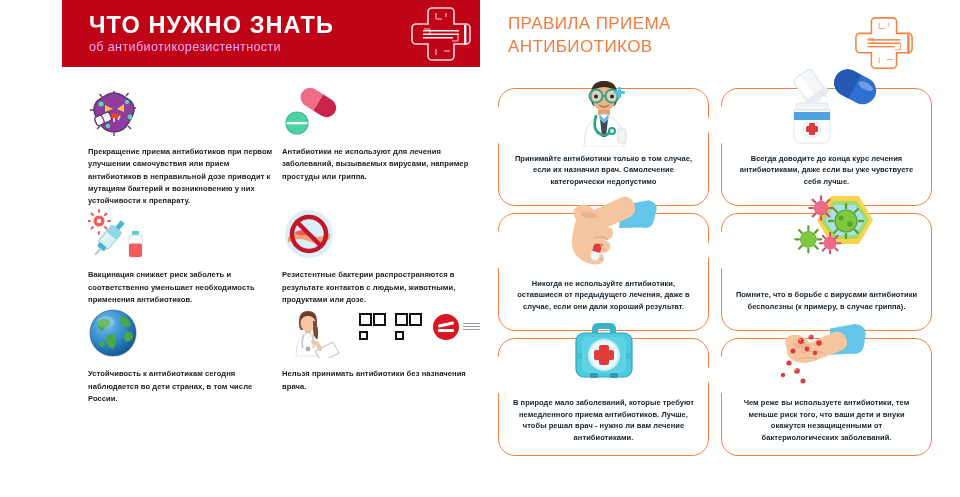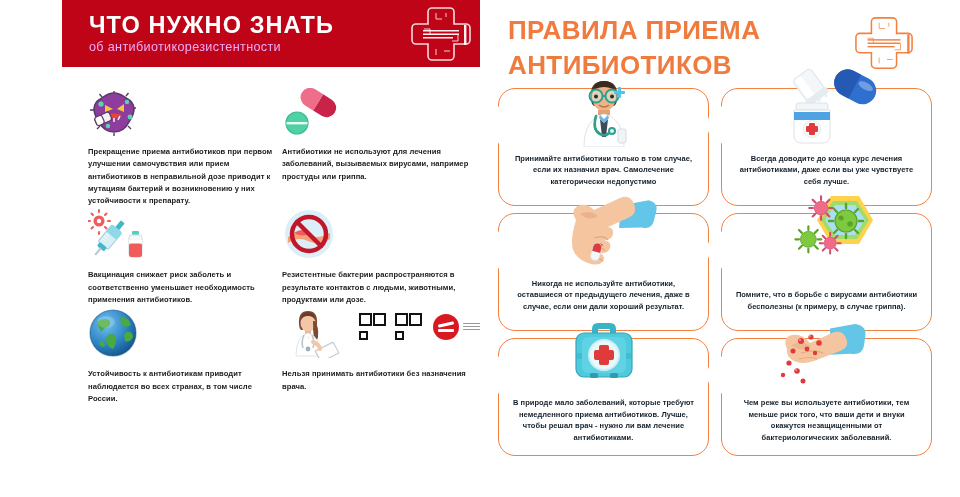--- a/index.html
+++ b/index.html
@@ -108,22 +108,22 @@
     position: absolute;
     left: 28px;
     top: 13px;
     width: 430px;
     display: flex;
     align-items: flex-start;
     justify-content: space-between;
   }
   .right-title {
     color: #f07b3f;
-    font-size: 26px;
-    font-weight: bold;
+    font-size: 17px;
+    font-weight: normal;
     line-height: 1.35;
     letter-spacing: 0.4px;
     text-transform: uppercase;
   }
   .right-logo { width: 60px; height: 62px; margin-right: 24px; }
 
   .cards-grid {
     position: absolute;
     left: 18px;
     top: 88px;
@@ -419,21 +419,21 @@
               <path d="M9 14 q6 -5 12 -2 q3 4 -1 7 q-5 1 -6 5 q-4 -4 -5 -10 z"></path>
               <path d="M20 27 q5 -3 8 2 q1 6 -3 12 q-6 -2 -7 -9 q0 -3 2 -5 z"></path>
               <path d="M33 8 q8 2 10 9 q-4 3 -8 1 q-4 -4 -2 -10 z"></path>
               <path d="M38 24 q7 -1 7 5 q-3 6 -8 4 q-2 -6 1 -9 z"></path>
               <path d="M13 33 q4 1 4 5 q-4 2 -6 -2 z"></path>
             </g>
             <ellipse cx="18" cy="14" rx="9" ry="6" fill="#ffffff" opacity="0.2"></ellipse>
             <circle cx="25" cy="25" r="23" fill="none" stroke="#0f4a7d" stroke-width="1.2" opacity="0.5"></circle>
           </svg>
         </div>
-        <p class="ltext">Устойчивость к антибиотикам приводит наблюдается во всех странах, в том числе России.</p>
+        <p class="ltext">Устойчивость к антибиотикам сегодня наблюдается во дети странах, в том числе России.</p>
       </div>
 
       <div class="lcell lrow-3">
         <div class="licon">
           <svg width="62" height="50" viewBox="0 0 62 50">
             <path d="M17 16 q-1 -13 9 -13 q10 0 9 13 q0 4 -2 6 h-14 q-2 -2 -2 -6 z" fill="#7b4a33"></path>
             <ellipse cx="26" cy="15" rx="7.5" ry="9" fill="#f3c7a6"></ellipse>
             <path d="M18.5 13 q1 -9 7.5 -9 q6.5 0 7.5 9 q-2 -5 -7.5 -5 q-5.5 0 -7.5 5 z" fill="#6b3d29"></path>
             <path d="M33 13 q4 6 3 16 q-1 5 -4 4 q-1 -11 -1 -20 z" fill="#7b4a33"></path>
             <path d="M23 23 h6 v4 h-6 z" fill="#e9b693"></path>

